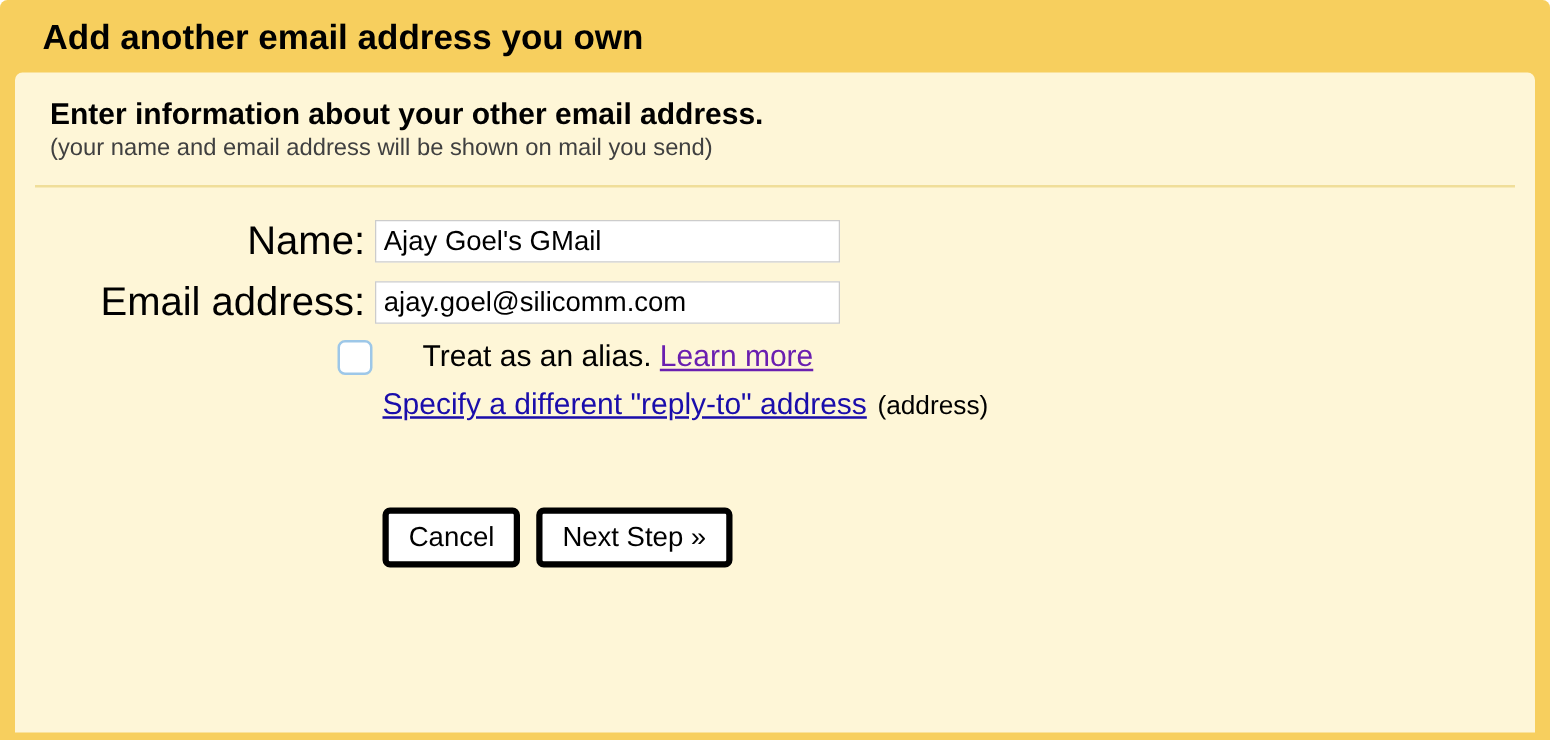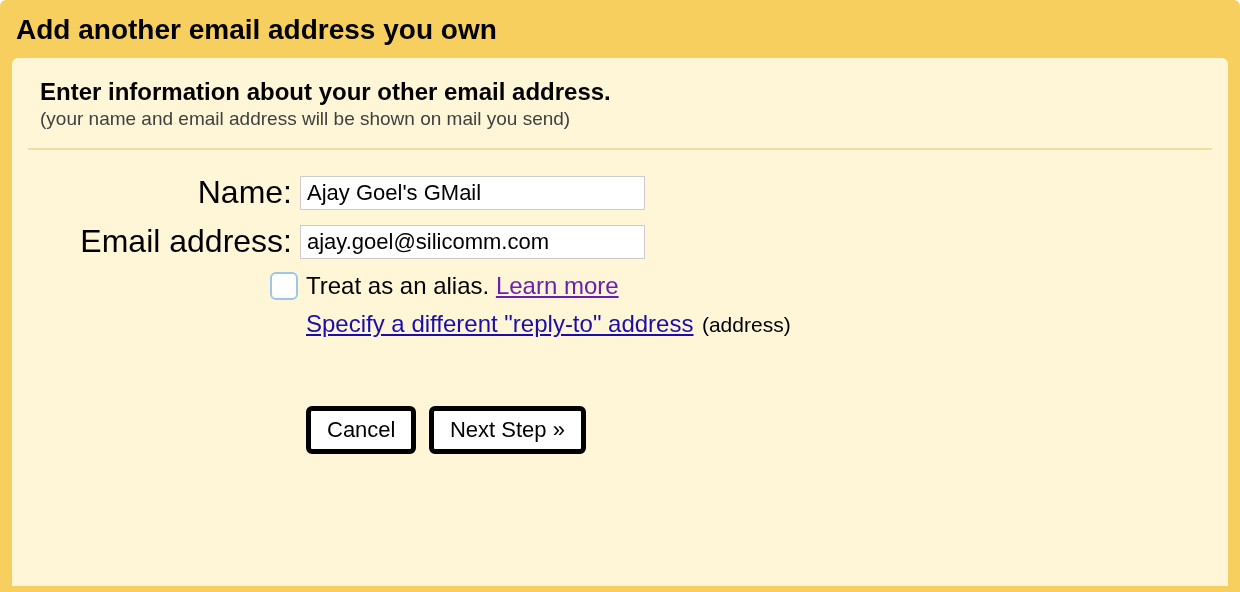--- a/index.html
+++ b/index.html
@@ -17,21 +17,21 @@
       background: #f7cf5e;
       border-radius: 6px 6px 0 0;
       padding: 0;
       width: 1240px;
       height: 592px;
     }
     .dialog-title {
       font-size: 28px;
       font-weight: bold;
       color: #000;
-      padding: 14px 16px 12px 16px;
+      padding: 14px 16px 12px 34px;
     }
     .inner-panel {
       background: #fef6d7;
       margin: 0 12px 8px 12px;
       border-radius: 6px 6px 0 0;
       padding: 0;
       height: 528px;
       position: relative;
     }
     .section-header {
@@ -61,35 +61,36 @@
       margin-bottom: 12px;
     }
     .form-label {
       width: 288px;
       text-align: right;
       font-size: 32px;
       color: #000;
       padding-right: 8px;
     }
     .text-input {
-      width: 345px;
+      width: 372px;
       height: 34px;
       border: 1px solid #ccc;
       background: #fff;
       font-size: 22px;
       padding: 2px 6px;
       color: #000;
       font-family: Arial, Helvetica, sans-serif;
     }
     .alias-row {
       display: flex;
       align-items: center;
       margin-left: 258px;
       margin-top: 10px;
       margin-bottom: 10px;
+      gap: 32px;
     }
     .checkbox-wrap {
       width: 28px;
       height: 28px;
       border: 2px solid #9dc7e8;
       background: #fff;
       border-radius: 6px;
       margin-right: 8px;
       display: inline-block;
       flex-shrink: 0;

